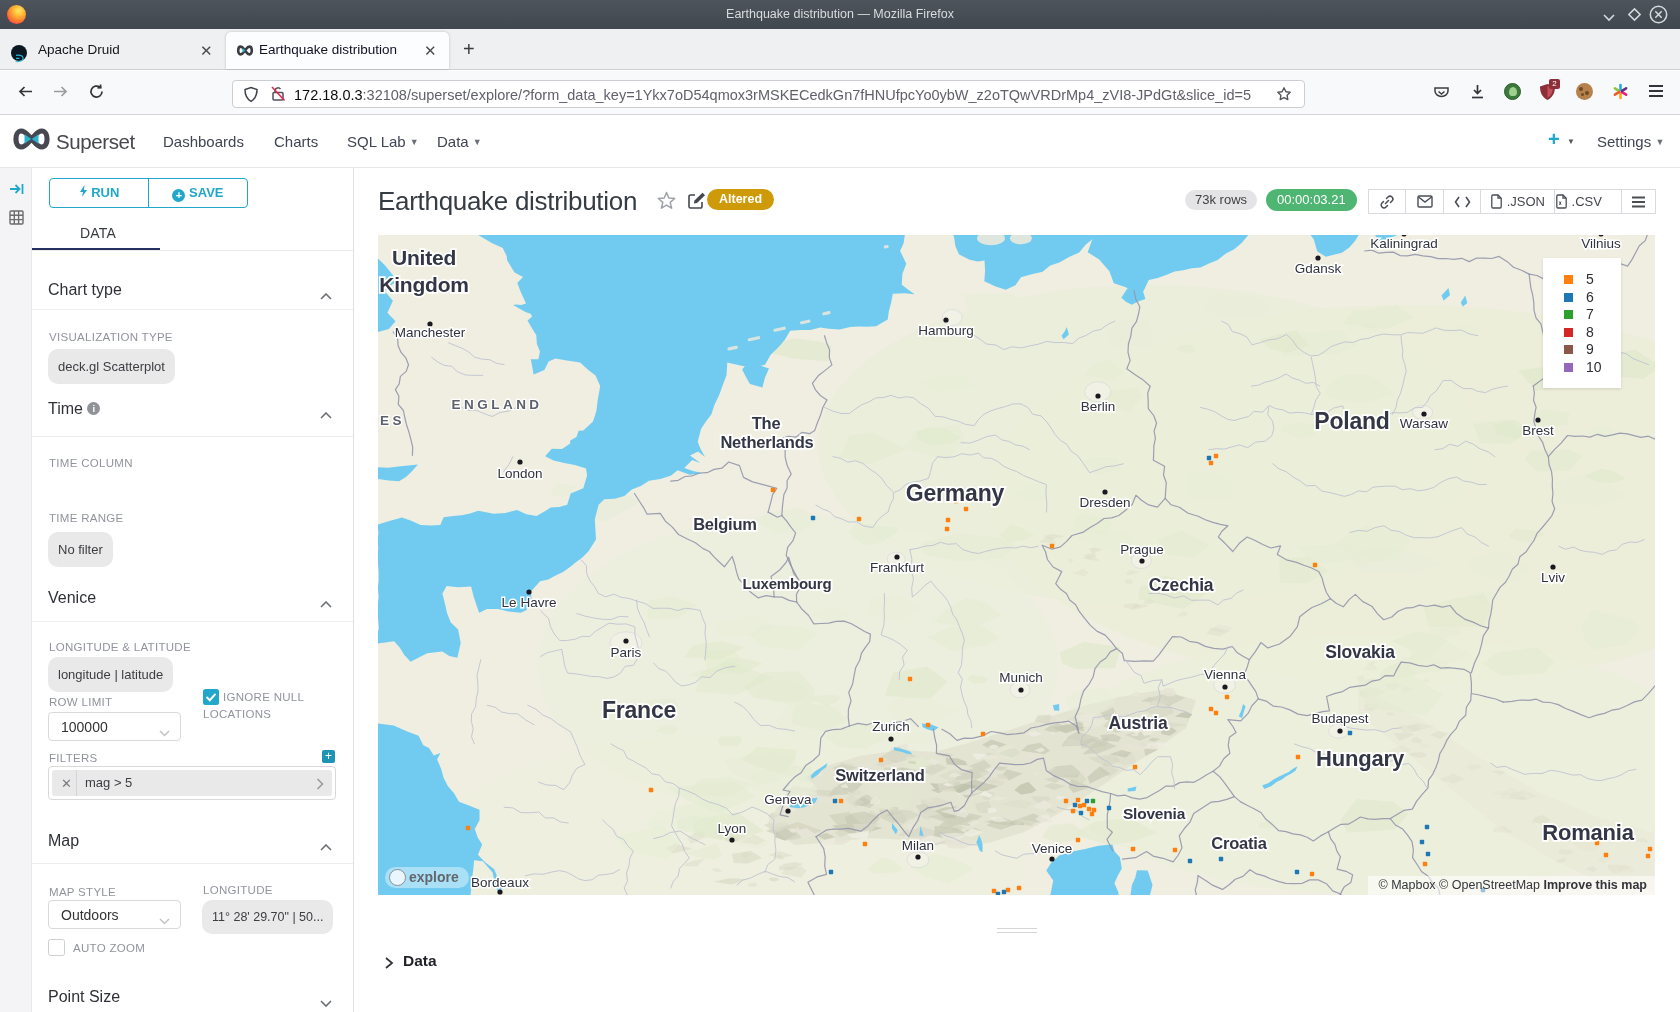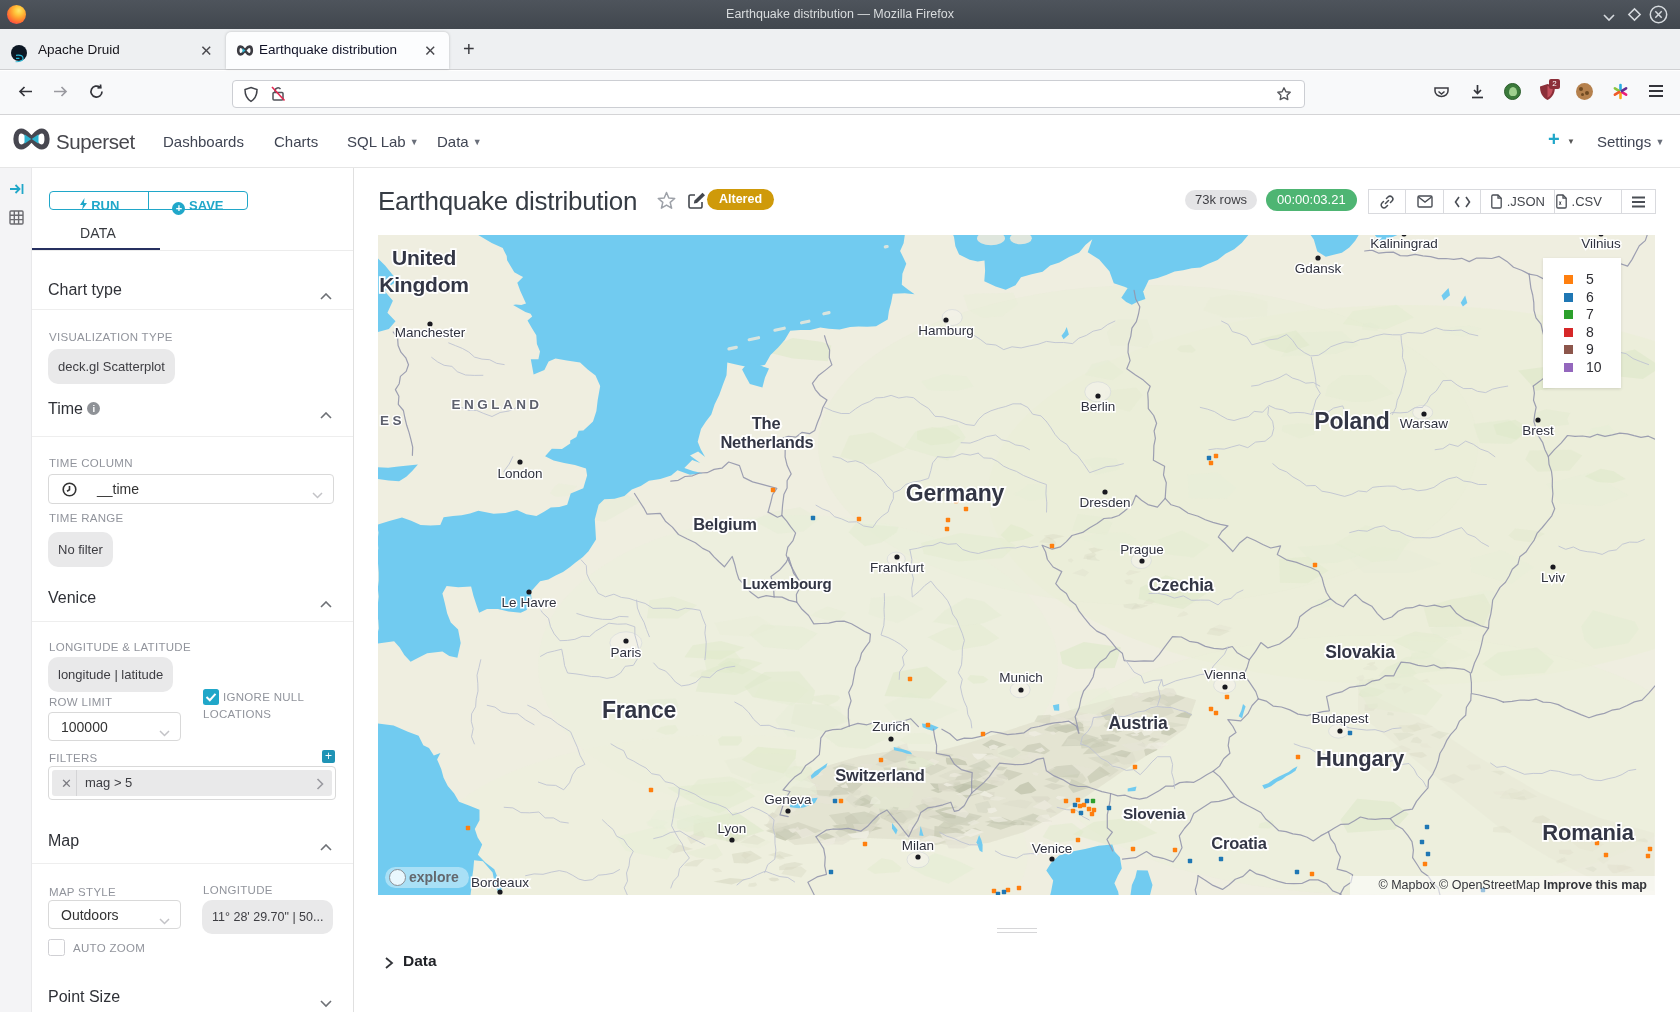--- a/index.html
+++ b/index.html
@@ -65,20 +65,21 @@
       </svg></div>
 <div class="urlfield">
 <div style="position:absolute;left:10px;top:5px"><svg width="16" height="17" viewBox="0 0 16 17" style="" xmlns="http://www.w3.org/2000/svg">
           <path d="M8 1.5 L14 3.5 C14 9 12 13 8 15.3 C4 13 2 9 2 3.5 Z" stroke="#41434a" stroke-width="1.5" fill="none"></path>
         </svg></div>
 <div style="position:absolute;left:37px;top:4px"><svg width="17" height="18" viewBox="0 0 17 18" style="" xmlns="http://www.w3.org/2000/svg">
           <rect x="3" y="7.5" width="10" height="7.5" rx="1" stroke="#51535a" stroke-width="1.5" fill="none"></rect>
           <path d="M5 7.5 V5.5 A3 3 0 0 1 10.5 4.2" stroke="#51535a" stroke-width="1.5" fill="none"></path>
           <path d="M2 2 L14.5 15.5" stroke="#e22850" stroke-width="1.6"></path>
         </svg></div>
+<div style="position:absolute;left:61px;top:5.5px;font-size:14.5px;color:#0c0c0d;white-space:nowrap">172.18.0.3<span style="color:#61616b">:32108/superset/explore/?form_data_key=1Ykx7oD54qmox3rMSKECedkGn7fHNUfpcYo0ybW_z2oTQwVRDrMp4_zVI8-JPdGt&amp;slice_id=5</span></div>
 <div style="position:absolute;right:12px;top:5px"><svg width="16" height="16" viewBox="0 0 16 16" style="" xmlns="http://www.w3.org/2000/svg">
           <path d="M8 1.8 L9.9 5.7 L14.2 6.3 L11.1 9.3 L11.8 13.6 L8 11.6 L4.2 13.6 L4.9 9.3 L1.8 6.3 L6.1 5.7 Z" stroke="#55565b" stroke-width="1.4" fill="none" stroke-linejoin="round"></path>
         </svg></div>
 </div>
 <div style="position:absolute;left:1433px;top:13px"><svg width="17" height="17" viewBox="0 0 17 17" style="" xmlns="http://www.w3.org/2000/svg">
         <path d="M2 4 H15 V7 A6.5 5.5 0 0 1 2 7 Z" stroke="#3c3d43" stroke-width="1.5" fill="none"></path>
         <path d="M5.5 7.5 L8.5 10 L11.5 7.5" stroke="#3c3d43" stroke-width="1.5" fill="none"></path>
       </svg></div>
 <div style="position:absolute;left:1469px;top:12px"><svg width="17" height="17" viewBox="0 0 17 17" style="" xmlns="http://www.w3.org/2000/svg">
         <path d="M8.5 2 V10 M5 7 L8.5 10.5 L12 7" stroke="#33343a" stroke-width="1.7" fill="none"></path>
@@ -132,21 +133,21 @@
         <path d="M13.5 2 V12" stroke="#20a7c9" stroke-width="1.8"></path>
       </svg></div>
 <div style="position:absolute;left:9px;top:42px"><svg width="15" height="15" viewBox="0 0 15 15" style="" xmlns="http://www.w3.org/2000/svg">
         <g stroke="#6b6b70" stroke-width="1.4" fill="none">
           <rect x="1" y="1" width="13" height="13" rx="1"></rect>
           <path d="M1 5.3 H14 M1 9.6 H14 M5.3 1 V14 M9.6 1 V14"></path>
         </g>
       </svg></div>
 </div>
 <div class="sidebar">
-<div style="position:absolute;left:17px;top:23px;width:199px;height:19px;border:1.5px solid #20a7c9;border-radius:4px;display:flex">
+<div style="position:absolute;left:17px;top:10px;width:199px;height:30px;border:1.5px solid #20a7c9;border-radius:4px;display:flex">
 <div style="flex:1;border-right:1.5px solid #20a7c9;text-align:center;line-height:27px;color:#20a7c9;font-weight:700;font-size:13px"><svg width="9" height="12" viewBox="0 0 9 12" style="" xmlns="http://www.w3.org/2000/svg">
           <path d="M5.5 0 L1 7 H4 L3 12 L8 5 H5 Z" fill="#20a7c9"></path>
         </svg>&nbsp;RUN</div>
 <div style="flex:1;text-align:center;line-height:27px;color:#20a7c9;font-weight:700;font-size:13px"><span style="display:inline-block;width:13px;height:13px;border-radius:50%;background:#20a7c9;color:#fff;font-size:11px;line-height:13px;vertical-align:-2px">+</span>&nbsp;SAVE</div>
 </div>
 <div style="position:absolute;left:48px;top:57px;font-size:14px;color:#383b40;letter-spacing:.2px">DATA</div>
 <div style="position:absolute;left:0px;top:80px;width:128px;height:3px;background:#263060"></div>
 <div style="position:absolute;left:0px;top:82px;width:321px;height:1px;background:#ececec"></div>
 <div class="sechead" style="position:absolute;left:16px;top:113px">Chart type</div>
 <div style="position:absolute;left:288px;top:119px"><svg width="12" height="8" viewBox="0 0 12 8" style="" xmlns="http://www.w3.org/2000/svg">
@@ -154,30 +155,20 @@
       </svg></div>
 <div class="hr" style="left:0;top:141px"></div>
 <div class="label" style="position:absolute;left:17px;top:163px">VISUALIZATION TYPE</div>
 <div class="pill" style="position:absolute;left:16px;top:181px">deck.gl Scatterplot</div>
 <div class="sechead" style="position:absolute;left:16px;top:232px">Time <span style="display:inline-block;width:13px;height:13px;border-radius:50%;background:#8f9297;color:#fff;font-size:9.5px;text-align:center;line-height:13px;vertical-align:2px;font-weight:700">i</span></div>
 <div style="position:absolute;left:288px;top:238px"><svg width="12" height="8" viewBox="0 0 12 8" style="" xmlns="http://www.w3.org/2000/svg">
         <path d="M1 6 L6 1 L11 6" stroke="#6d7075" stroke-width="1.6" fill="none"></path>
       </svg></div>
 <div class="hr" style="left:0;top:268px"></div>
 <div class="label" style="position:absolute;left:17px;top:289px">TIME COLUMN</div>
-<div class="selectbox" style="left:16px;top:306px;width:286px;height:30px">
-<div style="position:absolute;left:13px;top:7px"><svg width="15" height="15" viewBox="0 0 15 15" style="" xmlns="http://www.w3.org/2000/svg">
-          <circle cx="7.5" cy="7.5" r="6.3" stroke="#333" stroke-width="1.6" fill="none"></circle>
-          <path d="M7.5 4 V7.8 L5 9.2" stroke="#333" stroke-width="1.6" fill="none"></path>
-        </svg></div>
-<div style="position:absolute;left:48px;top:6px">__time</div>
-<div style="position:absolute;right:10px;top:11px"><svg width="11" height="7" viewBox="0 0 11 7" style="" xmlns="http://www.w3.org/2000/svg">
-          <path d="M1 1 L5.5 5.5 L10 1" stroke="#c3c3c7" stroke-width="1.5" fill="none"></path>
-        </svg></div>
-</div>
 <div class="label" style="position:absolute;left:17px;top:344px">TIME RANGE</div>
 <div class="pill" style="position:absolute;left:16px;top:364px">No filter</div>
 <div class="sechead" style="position:absolute;left:16px;top:421px">Venice</div>
 <div style="position:absolute;left:288px;top:427px"><svg width="12" height="8" viewBox="0 0 12 8" style="" xmlns="http://www.w3.org/2000/svg">
         <path d="M1 6 L6 1 L11 6" stroke="#6d7075" stroke-width="1.6" fill="none"></path>
       </svg></div>
 <div class="hr" style="left:0;top:453px"></div>
 <div class="label" style="position:absolute;left:17px;top:473px">LONGITUDE &amp; LATITUDE</div>
 <div class="pill" style="position:absolute;left:16px;top:489px">longitude | latitude</div>
 <div class="label" style="position:absolute;left:17px;top:528px">ROW LIMIT</div>
@@ -954,20 +945,20 @@
 <div style="position:absolute;left:21px;top:69.5px;width:9px;height:9px;background:#d62728"></div>
 <div style="position:absolute;left:43px;top:65.5px;font-size:14px;color:#2e2e33">8</div>
 <div style="position:absolute;left:21px;top:87.0px;width:9px;height:9px;background:#8c564b"></div>
 <div style="position:absolute;left:43px;top:83.0px;font-size:14px;color:#2e2e33">9</div>
 <div style="position:absolute;left:21px;top:104.5px;width:9px;height:9px;background:#9467bd"></div>
 <div style="position:absolute;left:43px;top:100.5px;font-size:14px;color:#2e2e33">10</div>
 </div>
 <div style="position:absolute;left:7px;top:632px;width:84px;height:21px;background:rgba(255,255,255,.4);border-radius:11px"></div>
 <div style="position:absolute;left:11px;top:634px;width:17px;height:17px;border-radius:50%;background:rgba(255,255,255,.75);border:1px solid #8a8f96"></div>
 <div style="position:absolute;left:31px;top:634px;font-size:14px;font-weight:700;color:#63676d">explore</div>
-<div style="position:absolute;right:0px;top:641px;height:19px;background:rgba(255,255,255,.55);font-size:12.5px;color:#34353a;padding:2px 8px 0 28px;white-space:nowrap">© Mapbox © OpenStreetMap <b>Improve this map</b></div>
+<div style="position:absolute;right:0px;top:641px;height:19px;background:rgba(255,255,255,.55);font-size:12.5px;color:#34353a;padding:2px 8px 0 10px;white-space:nowrap">© Mapbox © OpenStreetMap <b>Improve this map</b></div>
 </div>
 <div style="position:absolute;left:643px;top:760px;width:40px;height:1px;background:#d6d6d8"></div>
 <div style="position:absolute;left:643px;top:764px;width:40px;height:1px;background:#d6d6d8"></div>
 <div style="position:absolute;left:30px;top:787px"><svg width="11" height="12" viewBox="0 0 11 12" style="" xmlns="http://www.w3.org/2000/svg">
         <path d="M2 1 L8 6 L2 11" stroke="#33353a" stroke-width="1.8" fill="none"></path>
       </svg></div>
 <div style="position:absolute;left:49px;top:784px;font-size:15.5px;font-weight:700;color:#1f2126">Data</div>
 </div>
 </body></html>

